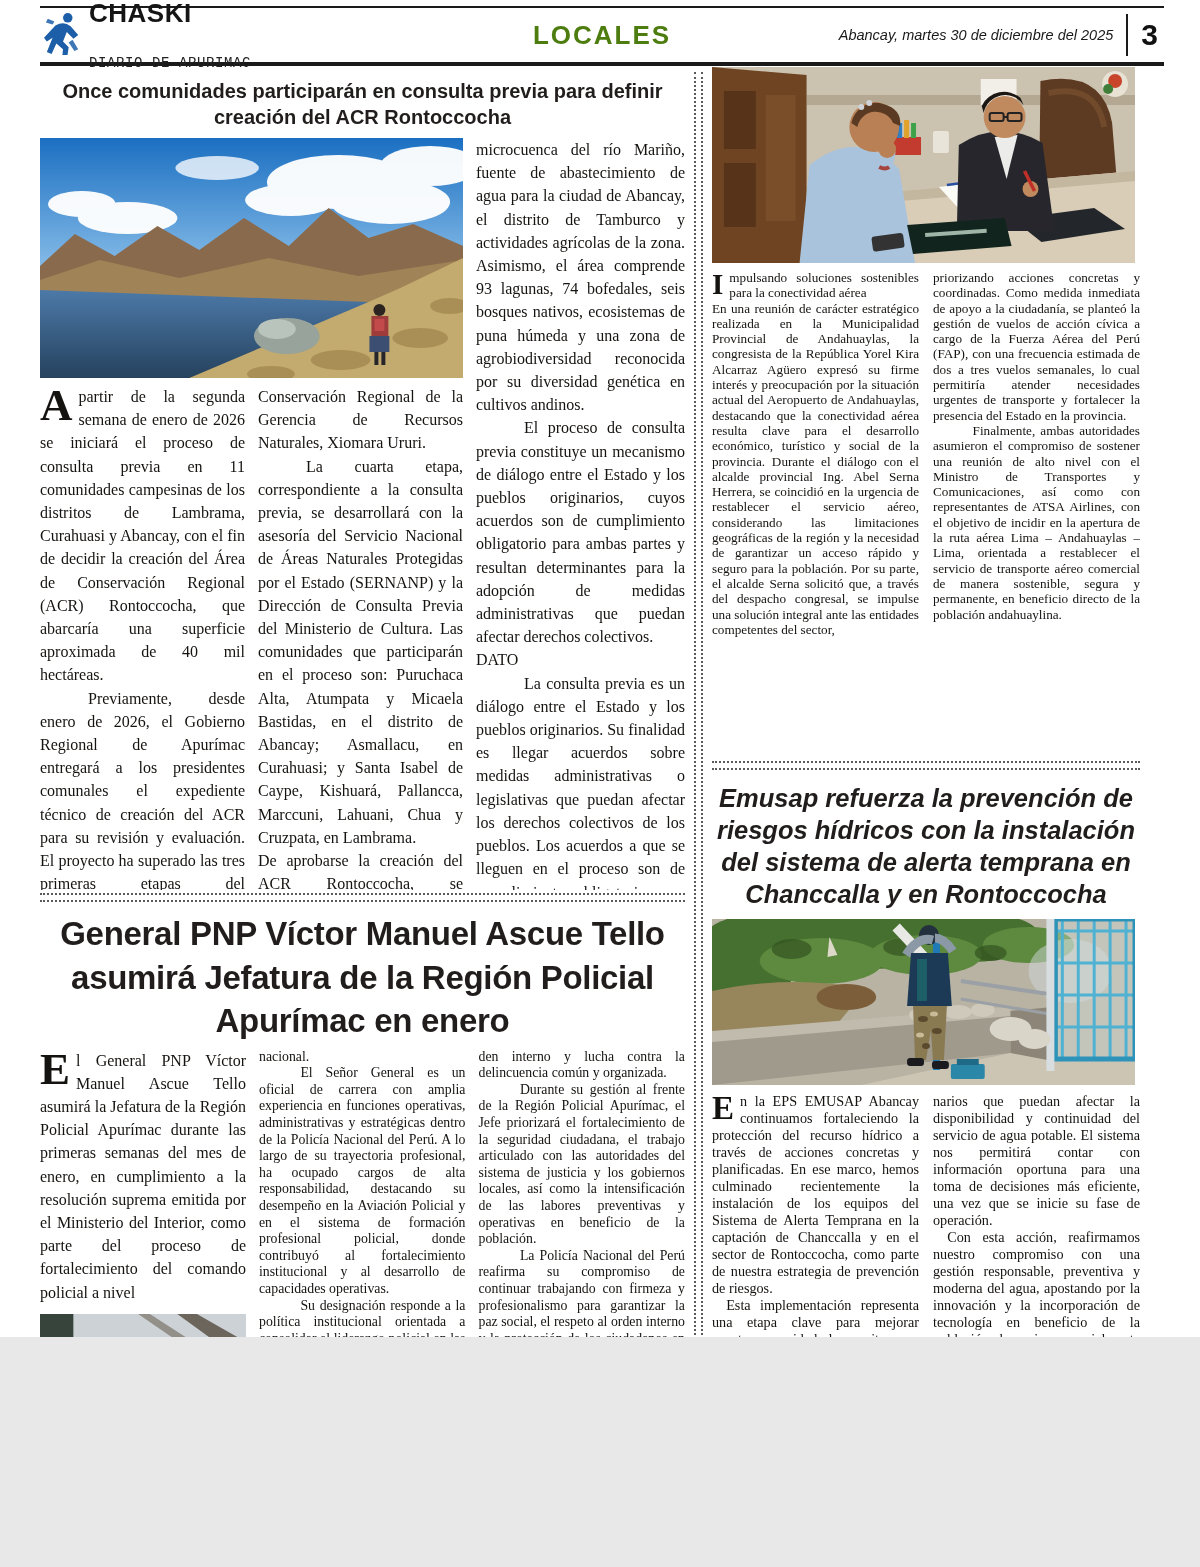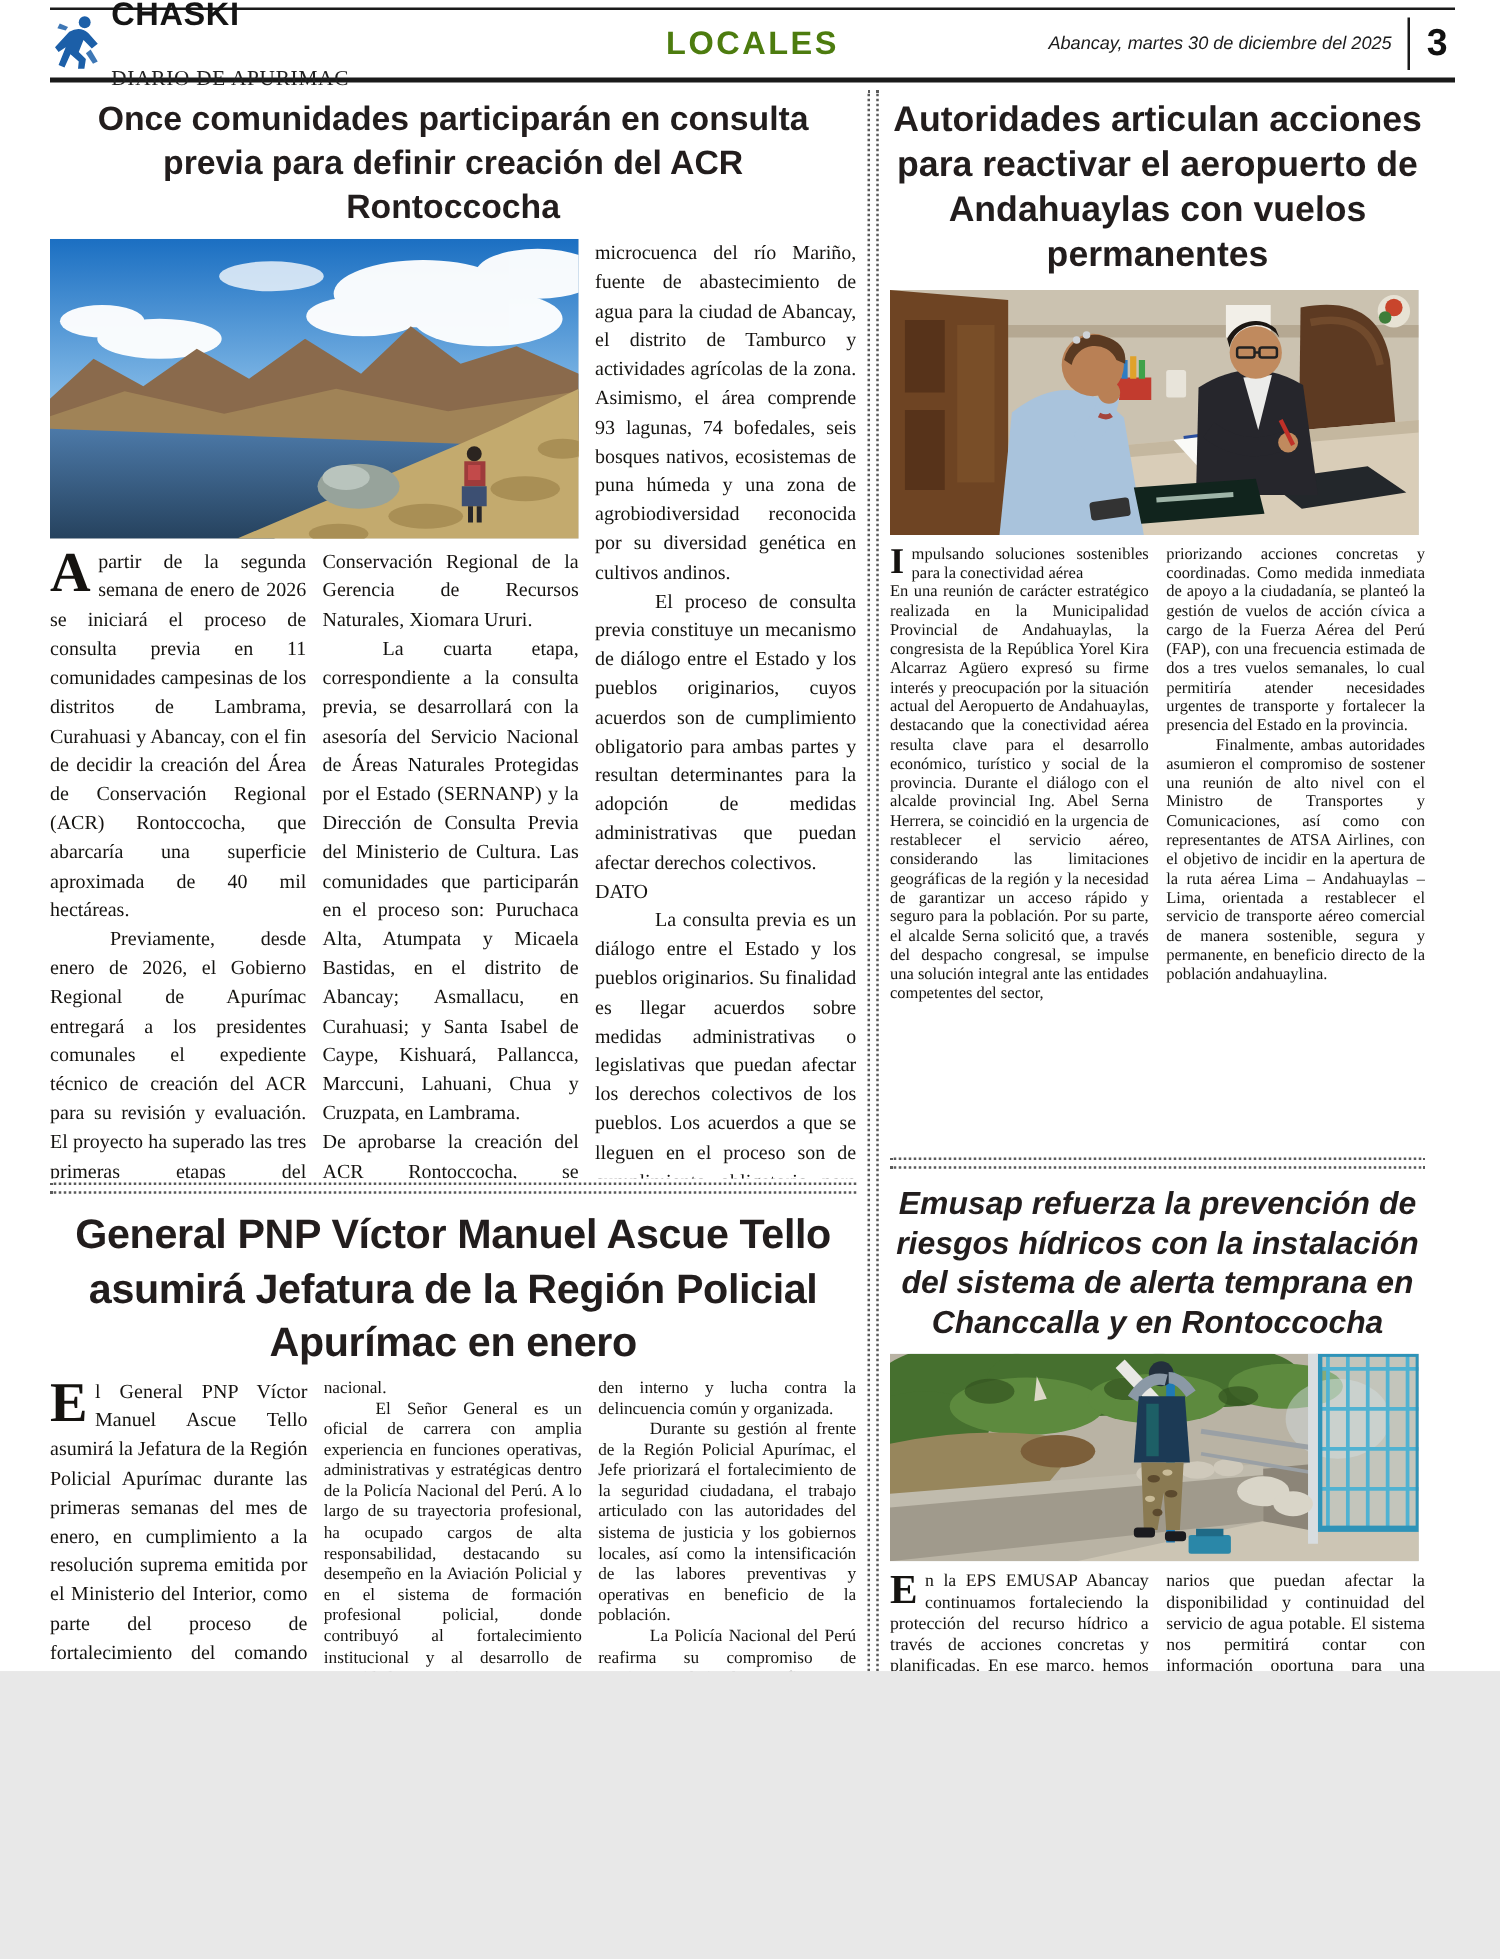--- a/index.html
+++ b/index.html
@@ -5,37 +5,37 @@
   html,body{margin:0;padding:0;background:#e8e8e8;}
   .page{position:relative;width:1200px;height:1337px;background:#ffffff;margin:0 auto;
         overflow:hidden;box-sizing:border-box;padding:6px 36px 0 40px;
         font-family:"Liberation Serif", serif;color:#161412;}
   
   header.masthead{position:relative;display:flex;align-items:center;justify-content:space-between;
         border-top:2px solid #1a1a1a;border-bottom:4px solid #1a1a1a;height:50px;padding:2px 4px;}
   .brand{display:flex;align-items:center;gap:7px;}
   .brand-name{font-family:"Liberation Sans",sans-serif;font-weight:800;font-size:26px;line-height:26px;
         letter-spacing:.5px;color:#151515;}
-  .brand-sub{font-family:Liberation Serif, serif;font-size:17px;letter-spacing:.6px;color:#222;margin-top:29px;}
+  .brand-sub{font-family:Liberation Mono, monospace;font-size:14px;letter-spacing:.6px;color:#222;margin-top:29px;}
   .section-title{position:absolute;left:50%;top:50%;transform:translate(-50%,-50%);
         font-family:"Liberation Sans",sans-serif;font-weight:800;font-size:26px;letter-spacing:2px;color:#4d7c0f;}
   .header-right{display:flex;align-items:center;gap:13px;}
   .edition-date{font-family:"Liberation Sans",sans-serif;font-size:14.5px;color:#1a1a1a;font-style:italic;}
   .pagebar{width:2px;height:42px;background:#1a1a1a;}
   .pagenum{font-family:"Liberation Sans",sans-serif;font-weight:800;font-size:30px;color:#111;padding-right:2px;}
   
   main{display:flex;align-items:stretch;}
   .sec-left{width:645px;flex:none;}
   .vdivider{flex:none;width:5px;border-left:2px dotted #5a5a5a;border-right:2px dotted #5a5a5a;
         margin:6px 9px 0 9px;}
   .sec-right{width:428px;flex:none;}
   .hdivider{height:5px;border-top:2px dotted #5a5a5a;border-bottom:2px dotted #5a5a5a;margin:3px 0 0;}
   
   h1{font-family:"Liberation Sans",sans-serif;font-weight:800;text-align:center;color:#221d1d;margin:0;}
-  .t1{font-size:27px;line-height:1.3;margin:12px 6px 8px;}
+  .t1{font-size:20px;line-height:1.3;margin:12px 6px 8px;}
   .t2{font-size:28.5px;line-height:1.26;margin:13px 0 9px;}
   .t3{font-size:33px;line-height:1.32;margin:10px 0 6px;letter-spacing:-.3px;}
   .t4{font-size:25.5px;line-height:1.25;margin:13px 0 8px;font-style:italic;}
   
   .coltext{text-align:justify;white-space:pre-line;color:#151310;}
   .fs-lg{font-size:16px;line-height:23.2px;}
   .fs-md{font-size:13.8px;line-height:16.6px;}
   .fs-sm{font-size:13.2px;line-height:15.3px;}
   .fs-m4{font-size:14.2px;line-height:17px;}
   .dropcap{float:left;font-weight:bold;padding:1px 6px 0 0;color:#151310;}
@@ -216,21 +216,20 @@
    La Policía Nacional del Perú reafirma su compromiso de continuar trabajando con firmeza y profesionalismo para garantizar la paz social, el respeto al orden interno y la protección de los ciudadanos en toda la región Apurímac.</div>
         </div>
       </article>
     </section>
 
     <div class="vdivider"></div>
 
     <section class="sec-right">
 
       <article>
-        <h1 class="t2">Autoridades articulan acciones para reactivar el aeropuerto de Andahuaylas con vuelos permanentes</h1>
         <figure class="ph-air" aria-label="reunion-congresista-y-alcalde-en-despacho">
           <svg viewBox="0 0 425 196" preserveAspectRatio="none">
             <rect width="425" height="196" fill="#cbc2b0"></rect>
             <rect x="95" y="28" width="330" height="10" fill="#b5a892"></rect>
             <rect x="270" y="12" width="36" height="26" fill="#f2efe8"></rect>
             <rect x="392" y="4" width="26" height="26" rx="13" fill="#e7e2d4"></rect>
             <circle cx="405" cy="14" r="7" fill="#c8452c"></circle>
               <circle cx="398" cy="22" r="5" fill="#3f7d39"></circle>
             <path d="M0,0 L95,8 L95,196 L0,196 Z" fill="#6e4423"></path>
             <rect x="12" y="24" width="32" height="58" fill="#57331a"></rect>

